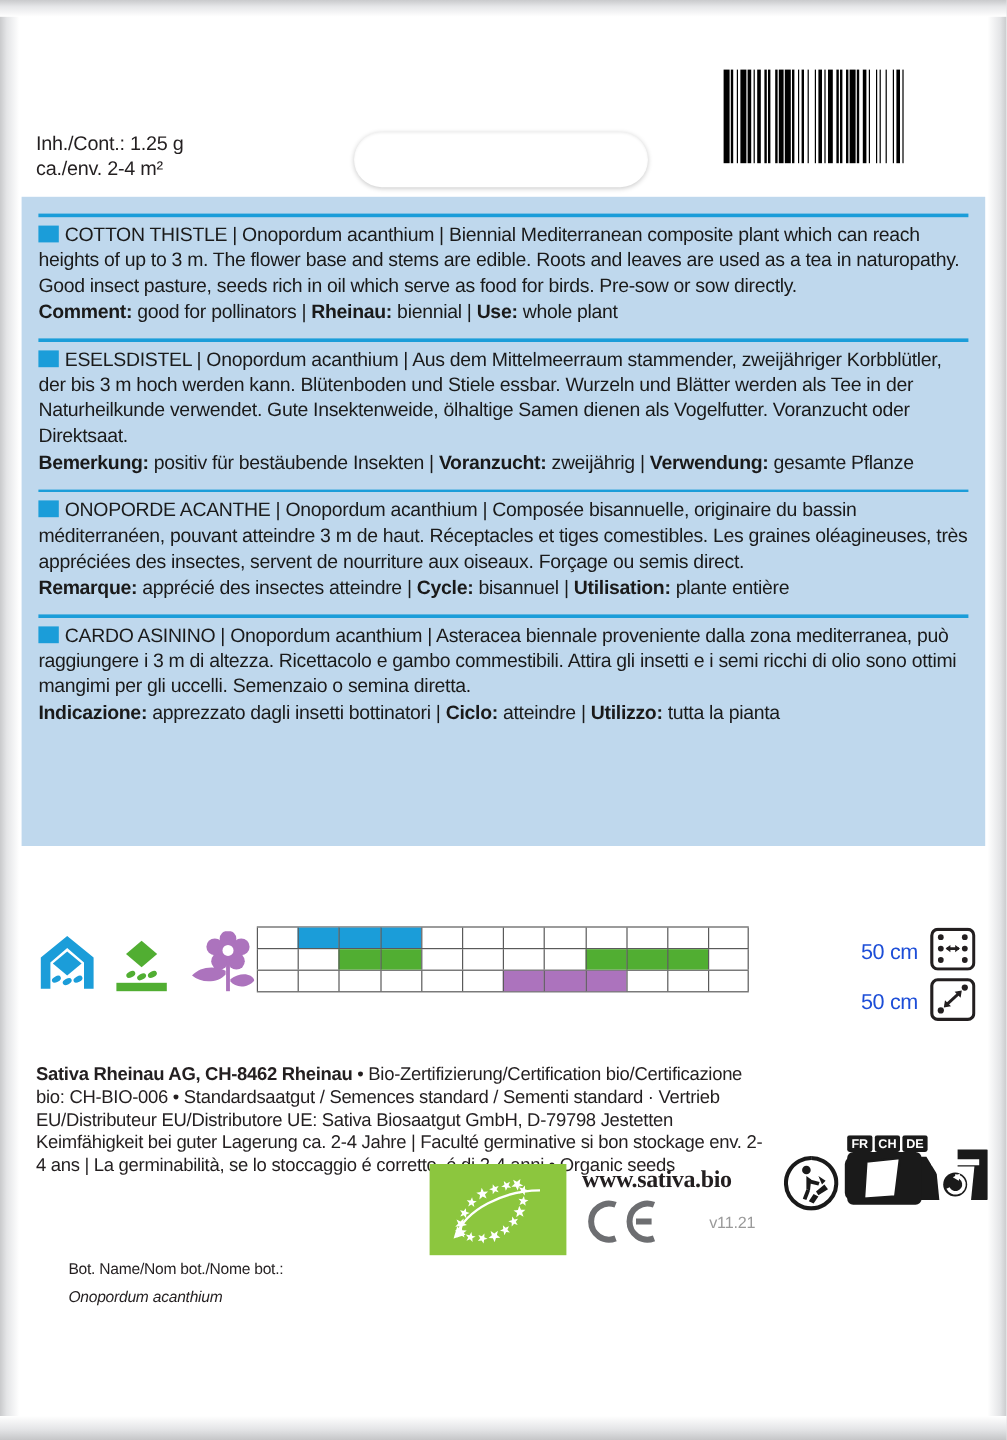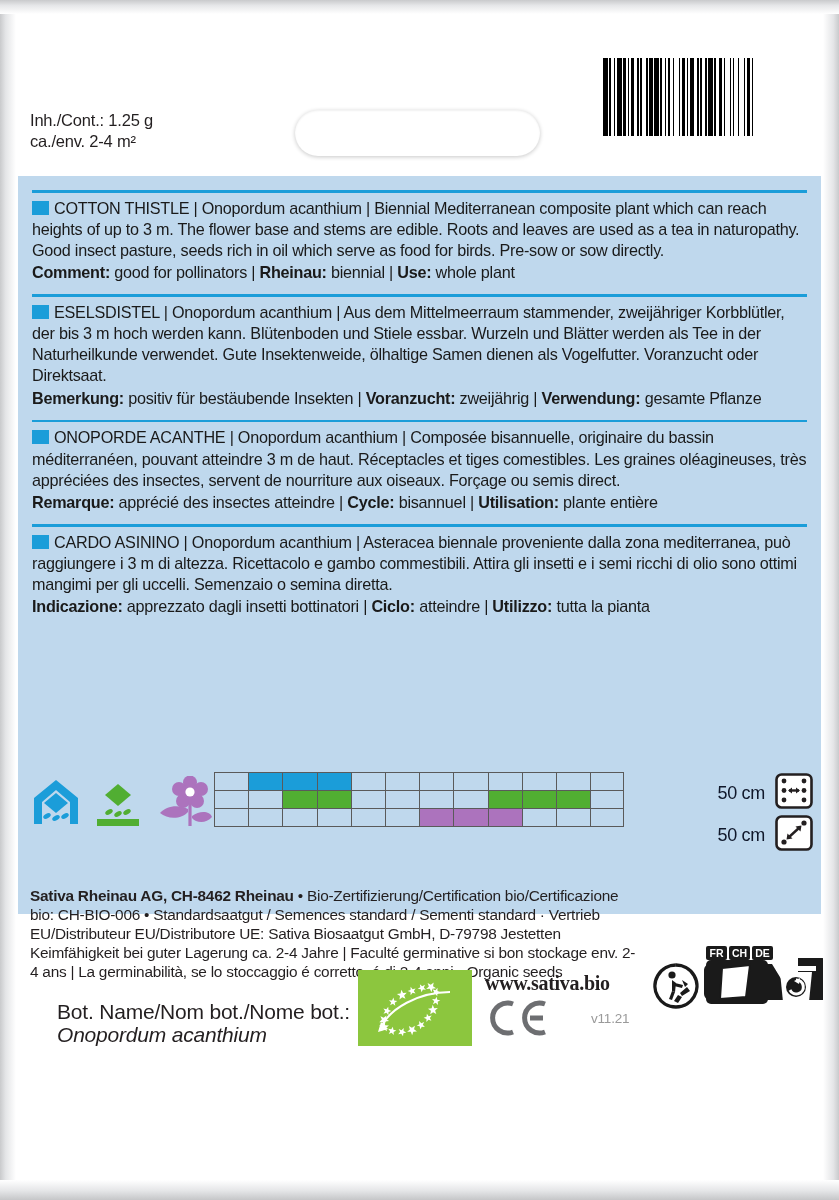--- a/index.html
+++ b/index.html
@@ -43,22 +43,22 @@
   .barcode-bars { display: flex; height: 78px; align-items: flex-end; }
   .barcode-bars i { display: block; background: #000; height: 100%; }
   .barcode-num {
     margin-top: 2px; font-size: 19px; color: #000;
     font-family: "Liberation Sans", sans-serif;
     letter-spacing: 1.5px; white-space: pre; text-align: center;
   }
 
   
   .panel {
-    position: absolute; left: 18px; top: 176px;
-    width: 803px; height: 738px;
+    position: absolute; left: 18px; top: 164px;
+    width: 803px; height: 541px;
     background: #bfd8ed;
     padding: 10px 14px 0 14px;
   }
   .lang-block { padding: 4px 0 0 0; }
   .lang-block + .lang-block { margin-top: 7px; }
   .rule { height: 2.5px; background: #1b9dd9; margin-bottom: 5px; }
   .body-text {
     font-size: 16.2px; line-height: 21.2px;
     color: #1a1a1a; letter-spacing: -0.25px;
     text-align: left;
@@ -83,34 +83,34 @@
   .cal-head div:first-child { border-left: none; }
   .cal-grid { border-top: 1.6px solid #5a5a5a; }
   .cal-row { display: flex; border-bottom: 1.6px solid #5a5a5a; }
   .cal-row div {
     width: 34.2px; height: 17px;
     border-left: 1.6px solid #5a5a5a;
   }
   .cal-row div:last-child { border-right: 1.6px solid #5a5a5a; }
   .spacing { position: absolute; right: 8px; top: 0; }
   .spacing-row { display: flex; align-items: center; gap: 10px; height: 42px; }
-  .spacing-row span { font-size: 18px; color: #0f172a; letter-spacing: -0.3px; }
+  .spacing-row span { font-size: 18px; color: #1d4ed8; letter-spacing: -0.3px; }
 
   
   .fineprint {
     position: absolute; left: 30px; top: 886px; width: 612px;
     font-size: 15.4px; line-height: 19px; color: #231f20;
     letter-spacing: -0.25px;
   }
   .fineprint b { font-weight: bold; }
 
   
   .bot-name {
-    position: absolute; left: 57px; top: 1000px;
-    font-size: 21px; line-height: 23px; color: #231f20; letter-spacing: -0.2px;
+    position: absolute; left: 57px; top: 1046px;
+    font-size: 13px; line-height: 23px; color: #231f20; letter-spacing: -0.2px;
   }
   .bot-name em { font-style: italic; }
   .eu-leaf {
     position: absolute; left: 358px; top: 970px;
     width: 114px; height: 76px; background: #8cc63e;
   }
   .sativa-url {
     position: absolute; left: 485px; top: 972px;
     font-size: 20px; font-weight: bold; color: #231f20; letter-spacing: -0.3px; font-family: Liberation Serif, serif;
   }

